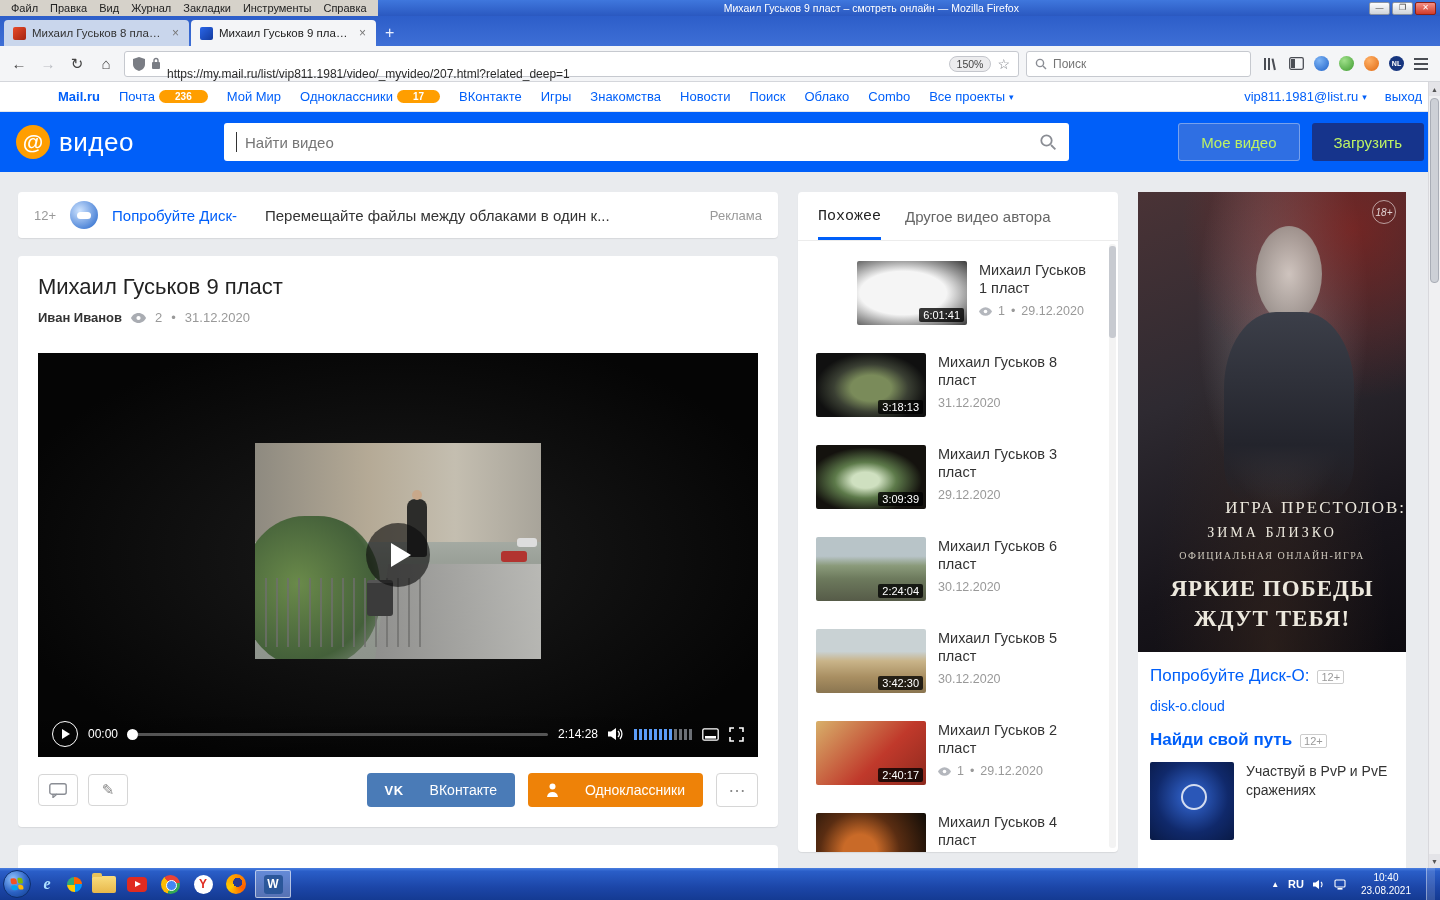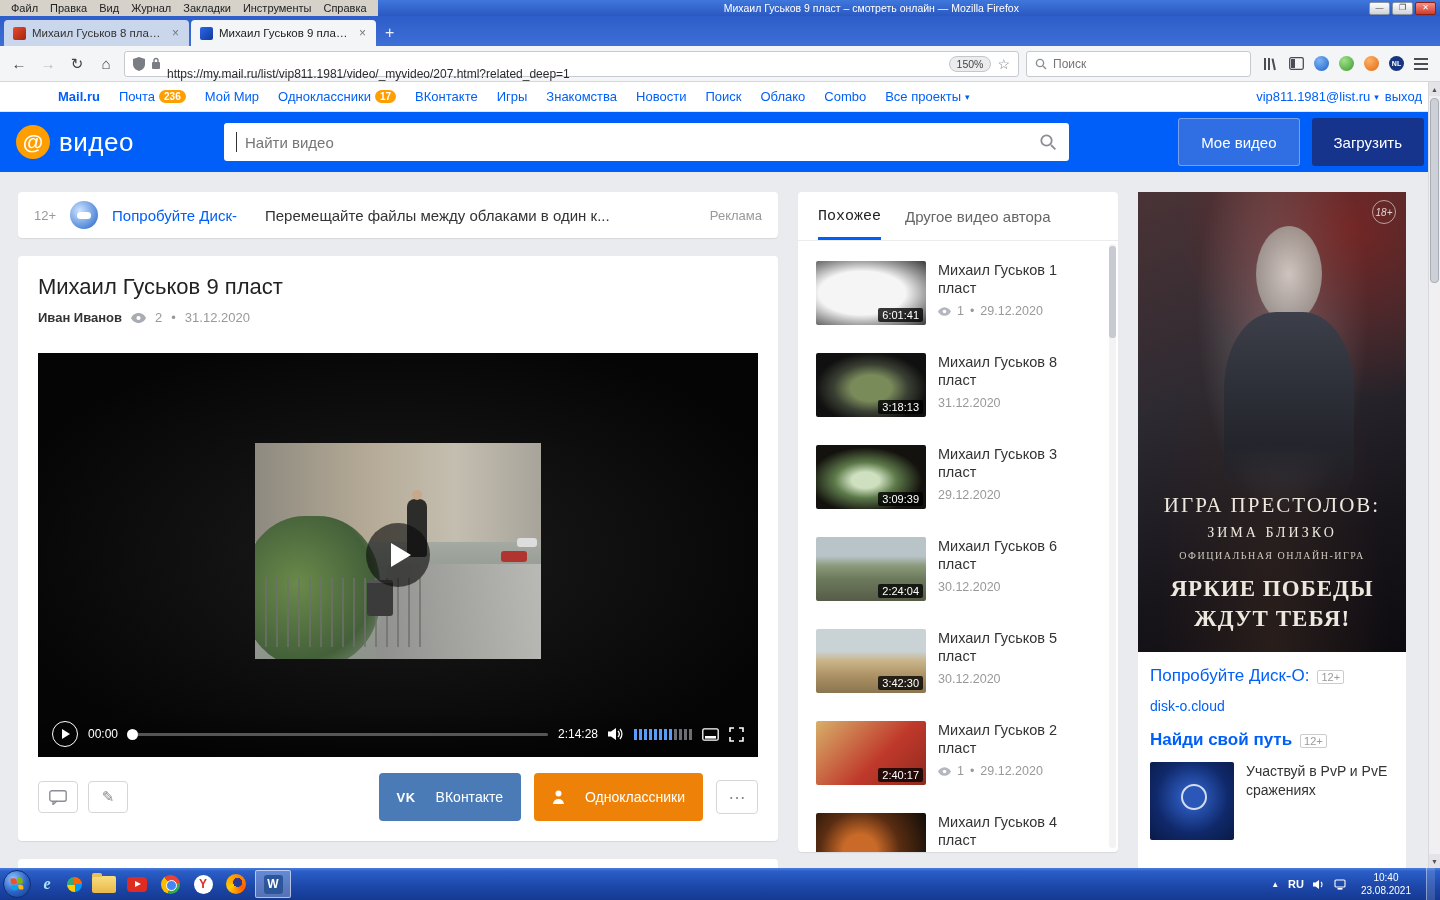--- a/index.html
+++ b/index.html
@@ -45,34 +45,34 @@
   .c-green { background:radial-gradient(circle at 35% 30%,#9fe08a,#3d9a2f); }
   .c-orange { background:radial-gradient(circle at 35% 30%,#ffb066,#e06a12); }
   .c-nl { background:#16357f; color:#fff; font-size:7px; font-weight:bold; display:flex; align-items:center; justify-content:center; }
   .hamburger { display:flex; flex-direction:column; gap:3px; }
   .hamburger i { display:block; width:14px; height:2px; background:#4a4d54; }
 
   
   .mailnav { height:30px; background:#fff; border-bottom:1px solid #e4e6ea; display:flex; align-items:center; padding:0 18px; gap:19px; font-size:13px; }
   .mn-link { color:#005ff9; white-space:nowrap; display:flex; align-items:center; gap:4px; }
   .mn-link.brand { font-weight:bold;padding-left:40px; }
-  .mn-badge { background:#ff9e00; color:#fff; font-size:10px; border-radius:8px; padding:1px 5px; font-weight:bold; }
+  .mn-badge { background:#ff9e00; color:#fff; font-size:10px; border-radius:8px; padding:1px 16px; font-weight:bold; }
   .mn-caret { font-size:9px; color:#005ff9; }
-  .mn-right { margin-left:auto; display:flex; align-items:flex-start; gap:6px; }
+  .mn-right { margin-left:auto; display:flex; align-items:flex-start; gap:18px; }
 
   
   .vheader { height:60px; background:#005ff9; display:flex; align-items:center; padding:0 16px; }
   .vlogo { display:flex; align-items:center; gap:9px; width:208px; }
   .at-circle { width:34px; height:34px; border-radius:50%; background:#ff9e00; color:#fff; font-weight:bold; font-size:21px; display:flex; align-items:center; justify-content:center; }
   .vlogo-text { color:#fff; font-size:26px; letter-spacing:.5px; }
   .vsearch { width:845px; height:38px; background:#fff; border-radius:3px; display:flex; align-items:center; padding:0 12px; gap:8px; }
   .vsearch .caret { width:1px; height:20px; background:#333; }
   .vsearch input { border:0; outline:0; flex:1; font-size:15px; color:#333; font-family:"Liberation Sans",sans-serif; background:transparent; }
   .vh-buttons { margin-left:auto; display:flex; gap:12px; }
-  .vh-btn { height:48px; padding:0 22px; border-radius:3px; color:#ffffff; font-size:15px; display:flex; align-items:center; white-space:nowrap; }
+  .vh-btn { height:38px; padding:0 22px; border-radius:3px; color:#bef264; font-size:15px; display:flex; align-items:center; white-space:nowrap; }
   .vh-btn.mine { background:#2f6fe3; border:1px solid rgba(255,255,255,.35); }
   .vh-btn.upload { background:#16348c; }
 
   
   .content { height:696px; overflow:hidden; display:flex; align-items:flex-start; padding:20px 0 0 18px; }
   .card { background:#fff; border-radius:4px; box-shadow:0 1px 1px rgba(0,0,0,.08); }
 
   .left-col { width:760px; flex-shrink:0; }
   .ad-banner { height:46px; display:flex; align-items:center; padding:0 16px; gap:14px; }
   .ad-age { color:#999; font-size:13px; }
@@ -110,41 +110,41 @@
   .progress { flex:1; height:3px; background:rgba(255,255,255,.32); position:relative; border-radius:2px; }
   .progress-dot { position:absolute; left:-1px; top:-4px; width:11px; height:11px; border-radius:50%; background:#fff; }
   .vol-bars { display:flex; align-items:center; gap:2px; }
   .vol-bars i { display:block; width:3px; height:11px; background:#6b6f75; }
   .vol-bars i.lit { background:#5b9cf8; }
   .ctrl-icon { display:flex; align-items:center; justify-content:center; }
 
   .actions { margin-top:16px; display:flex; align-items:center; }
   .act-sq { width:40px; height:32px; border:1px solid #d6d6d6; border-radius:4px; background:#fff; display:flex; align-items:center; justify-content:center; color:#888; margin-right:10px; font-size:15px; }
   .share-group { margin-left:auto; display:flex; align-items:center; gap:13px; }
-  .share-btn { height:48px; border-radius:4px; color:#fff; font-size:14px; display:flex; align-items:center; gap:20px; padding:0 18px; }
+  .share-btn { height:34px; border-radius:4px; color:#fff; font-size:14px; display:flex; align-items:center; gap:26px; padding:0 18px; }
   .share-vk { background:#4a7bb7; }
   .share-ok { background:#ee8208; }
   .vk-glyph { font-weight:bold; font-size:13px; letter-spacing:.5px; }
   .more-btn { width:42px; height:34px; border:1px solid #d6d6d6; border-radius:4px; background:#fff; color:#888; font-size:18px; display:flex; align-items:center; justify-content:center; line-height:0; padding-bottom:8px; }
 
   .comments-stub { margin-top:18px; height:46px; border-radius:4px 4px 0 0; }
 
   
   .related { width:320px; margin-left:20px; height:660px; position:relative; overflow:hidden; flex-shrink:0; }
   .rel-tabs { display:flex; gap:24px; padding:16px 20px 0; border-bottom:1px solid #ececec; }
   .rel-tab { font-size:15px; color:#666; padding-bottom:12px; white-space:nowrap; }
   .rel-tab.active { color:#222; border-bottom:3px solid #005ff9;font-family:Liberation Mono, monospace; }
   .rel-list { padding:6px 0; }
   .rel-item { display:flex; gap:12px; padding:14px 26px 14px 18px; }
   .rthumb { width:110px; height:64px; border-radius:2px; position:relative; flex-shrink:0; background:#111; }
   .rbadge { position:absolute; right:3px; bottom:3px; background:rgba(0,0,0,.78); color:#fff; font-size:11px; padding:1px 4px; border-radius:2px; }
   .rinfo { min-width:0; }
   .rtitle { font-size:14.5px; color:#333; line-height:1.25; }
   .rmeta { margin-top:7px; font-size:12.5px; color:#999; display:flex; align-items:center; gap:6px; }
-  .ta0 { background:radial-gradient(ellipse at 42% 50%,#f5f5f5 0 48%,#9a9a9a 72%,#3a3a3a); }
+  .ta0 { background:radial-gradient(ellipse at 42% 50%,#f5f5f5 0 48%,#9a9a9a 72%,#3a3a3a);margin-left:41px; }
   .ta1 { background:radial-gradient(ellipse at 50% 55%,#7a8b5a 0 26%,#3a3f33 48%,#101010 72%); }
   .ta2 { background:radial-gradient(ellipse at 45% 55%,#cfe0c0 0 16%,#5d7a4a 36%,#14120e 66%); }
   .ta3 { background:linear-gradient(180deg,#b8c4c8 0 30%,#8a9a7a 45%,#6d7a5d 65%,#565b48); }
   .ta4 { background:linear-gradient(180deg,#c9d2d4 0 35%,#c9b489 50%,#a98f62 75%,#8a7550); }
   .ta5 { background:linear-gradient(135deg,#d8b06a,#c0392b 58%,#8e2a1e); }
   .ta6 { background:radial-gradient(circle at 40% 60%,#c96a28 0 22%,#5a2d12 52%,#100c07); }
   .rel-scroll { position:absolute; top:52px; right:2px; bottom:4px; width:7px; background:#f3f3f3; border-radius:3px; }
   .rel-thumbbar { position:absolute; top:2px; left:0; width:7px; height:92px; background:#c7cad0; border-radius:3px; }
 
   
@@ -152,21 +152,21 @@
   .got { height:460px; position:relative; overflow:hidden; color:#ece8dd; font-family:"Liberation Serif", serif; text-align:center;
     background:
       radial-gradient(circle at 80% 8%, rgba(150,32,26,.6), rgba(0,0,0,0) 36%),
       radial-gradient(ellipse at 54% 26%, rgba(205,205,215,.38), rgba(0,0,0,0) 42%),
       radial-gradient(ellipse at 50% 100%, rgba(60,42,32,.55), rgba(0,0,0,0) 62%),
       linear-gradient(160deg,#4a3336 0%,#2e2a31 40%,#17141a 75%,#0d0b10 100%); }
   .got-hair { position:absolute; left:118px; top:34px; width:66px; height:96px; border-radius:50%; background:radial-gradient(#ded9d2,#a8a29c 68%,rgba(0,0,0,0)); opacity:.85; }
   .got-coat { position:absolute; left:86px; top:120px; width:130px; height:190px; border-radius:40% 40% 20% 20%; background:linear-gradient(#3c3f49,#23242c 70%,rgba(0,0,0,0)); }
   .got-age { position:absolute; top:8px; right:10px; width:24px; height:24px; border:1px solid rgba(255,255,255,.55); border-radius:50%; color:rgba(255,255,255,.8); font-size:10px; display:flex; align-items:center; justify-content:center; font-family:"Liberation Sans",sans-serif;font-style:italic; }
   .got-text { position:absolute; left:0; right:0; bottom:20px; }
-  .got-l1 { font-size:21px; letter-spacing:2px; }
+  .got-l1 { font-size:17px; letter-spacing:2px;text-align:right; }
   .got-l2 { font-size:14px; letter-spacing:3px; margin-top:7px; }
   .got-l3 { font-size:10px; letter-spacing:1.5px; color:#cfc9bd; margin-top:9px; }
   .got-l4 { font-size:23px; letter-spacing:1px; margin-top:15px; font-weight:bold; }
   .got-l5 { font-size:23px; letter-spacing:1px; margin-top:4px; font-weight:bold; }
   .promos { padding:14px 12px 0; }
   .promo-title-row { display:flex; align-items:baseline; gap:8px; }
   .promo-title { color:#005ff9; font-size:17px; }
   .promo-title.bold { font-weight:bold; }
   .age-chip { color:#999; font-size:11px; border:1px solid #ccc; border-radius:2px; padding:0 3px; }
   .promo-row { margin-top:12px; display:flex; gap:12px; }

